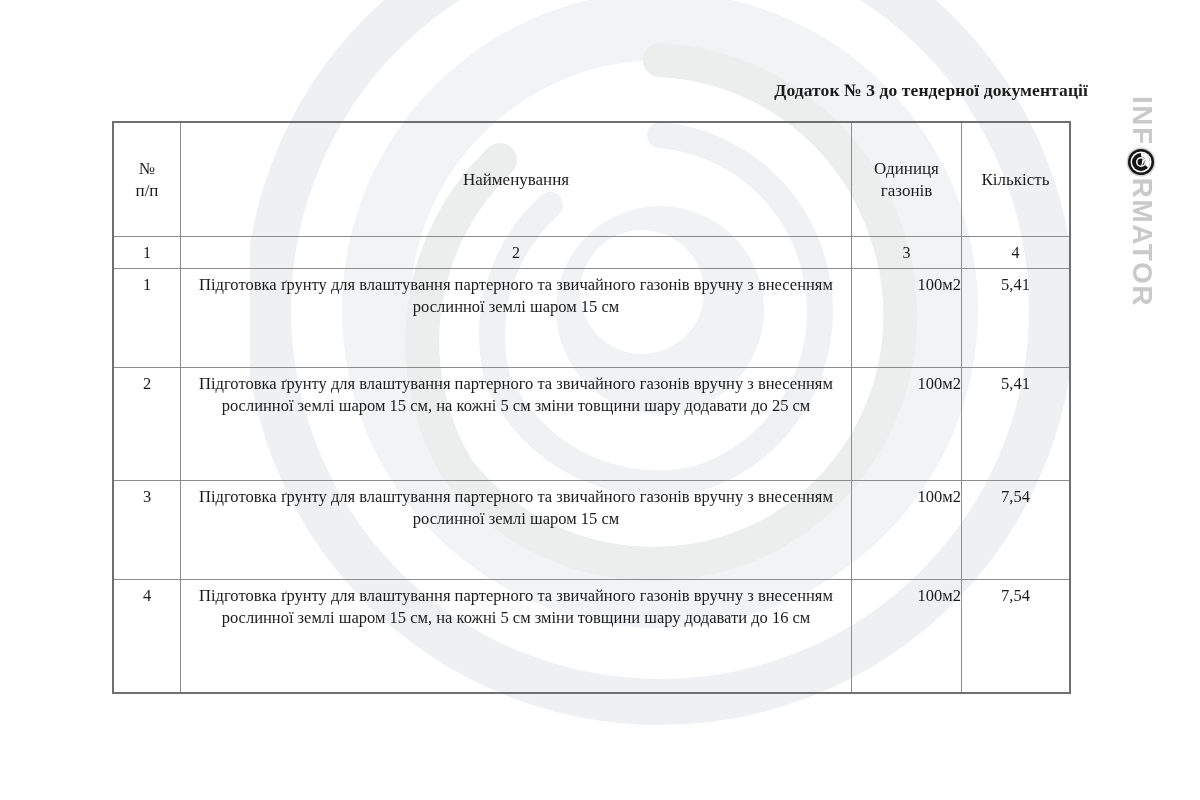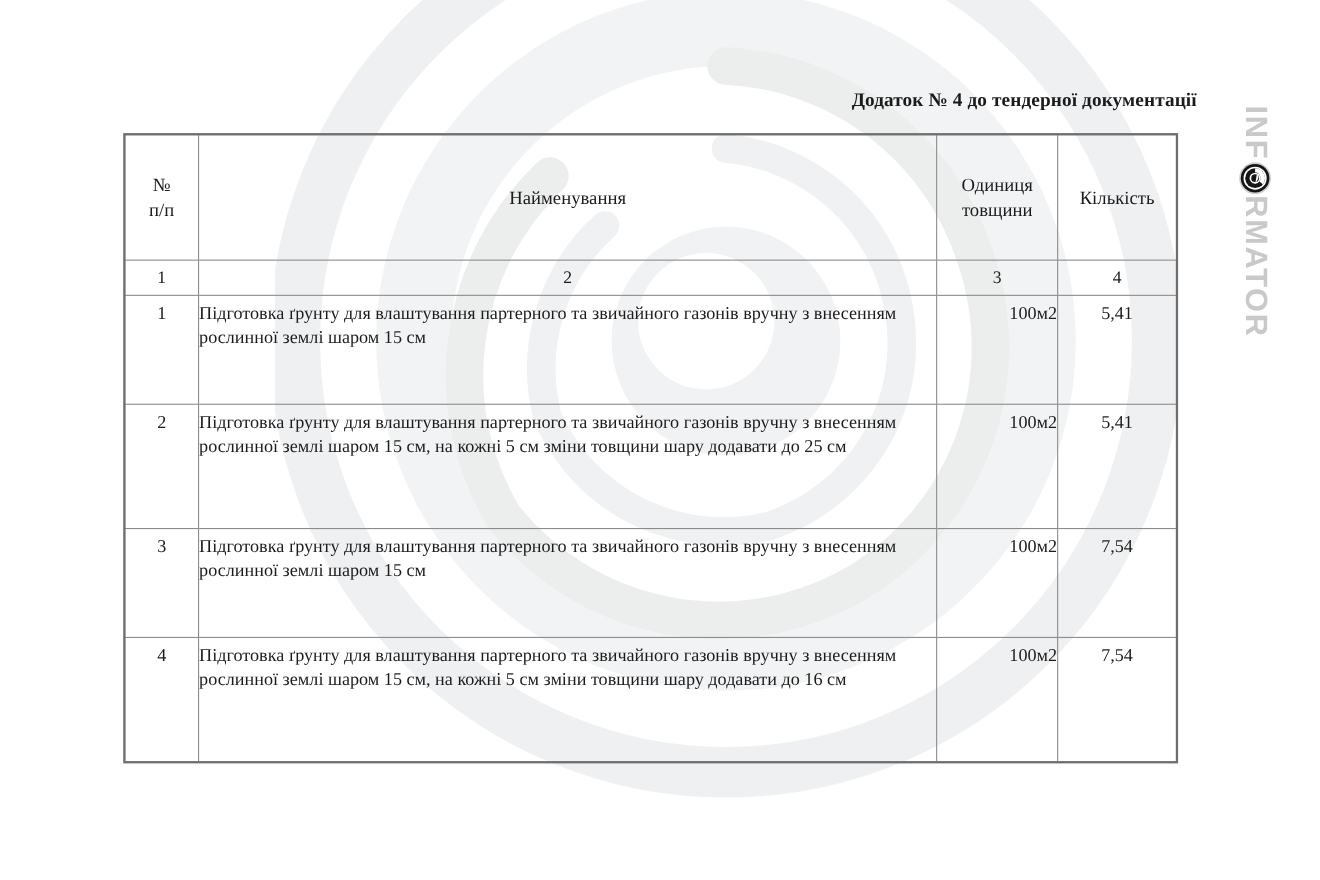--- a/index.html
+++ b/index.html
@@ -127,21 +127,21 @@
     line-height: 1.33;
     padding-top: 5px;
   }
   td.cell-num {
     text-align: center;
     font-size: 16px;
   }
   td.cell-name {
     padding-left: 10px;
     padding-right: 8px;
-    text-align: left;
+    text-align: center;
   }
   td.cell-unit {
     padding-left: 26px;
     text-align: right;
     font-size: 16px;
   }
   td.cell-qty {
     padding-right: 12px;
     text-align: center;
     font-size: 16px;
@@ -190,40 +190,40 @@
     <circle cx="30" cy="30" r="21" fill="#ffffff"></circle>
     <circle cx="30" cy="30" r="18" fill="#151515"></circle>
     <path d="M30 12 A18 18 0 0 1 44 41 L38 36 A11 11 0 0 0 30 19 Z" fill="#ffffff"></path>
     <circle cx="30" cy="30" r="10" fill="#ffffff"></circle>
     <circle cx="30" cy="30" r="7" fill="#151515"></circle>
     <path d="M33 23 a7 7 0 0 1 2 9 l-5 9 2-11 z" fill="#ffffff"></path>
   </svg>
   <span class="wm-part">RMATOR</span>
 </div>
 
-<div id="doc-title">Додаток № 4 до тендерної документації</div>
+<div id="doc-title">Додаток № 3 до тендерної документації</div>
 
 <div id="spec-table-wrap">
   <table class="spec-table">
     <colgroup>
       <col class="c-num">
         <col class="c-name">
         <col class="c-unit">
         <col class="c-qty">
     </colgroup>
     <tbody>
       <tr class="header-row">
         <td>
           <div>№</div>
           <div>п/п</div>
         </td>
         <td>Найменування</td>
         <td>
           <div>Одиниця</div>
-          <div>товщини</div>
+          <div>газонів</div>
         </td>
         <td>Кількість</td>
       </tr>
 
       <tr class="numbering-row">
         <td>1</td>
         <td>2</td>
         <td>3</td>
         <td>4</td>
       </tr>

